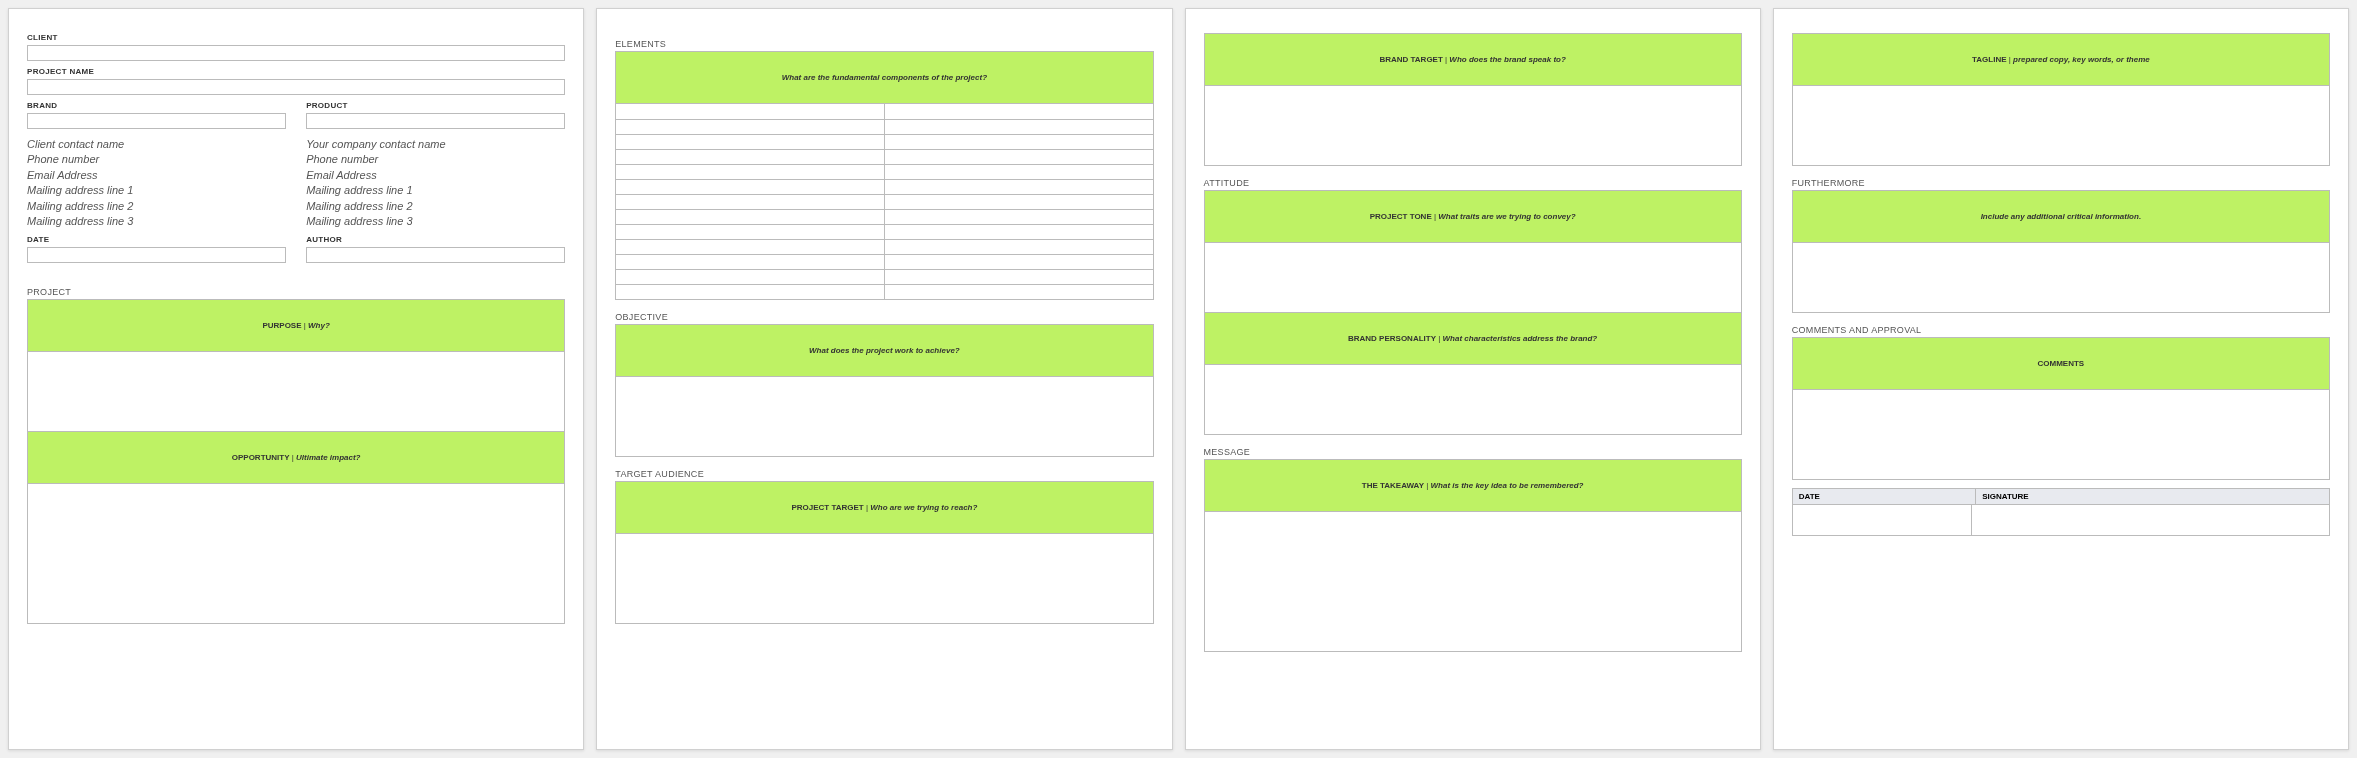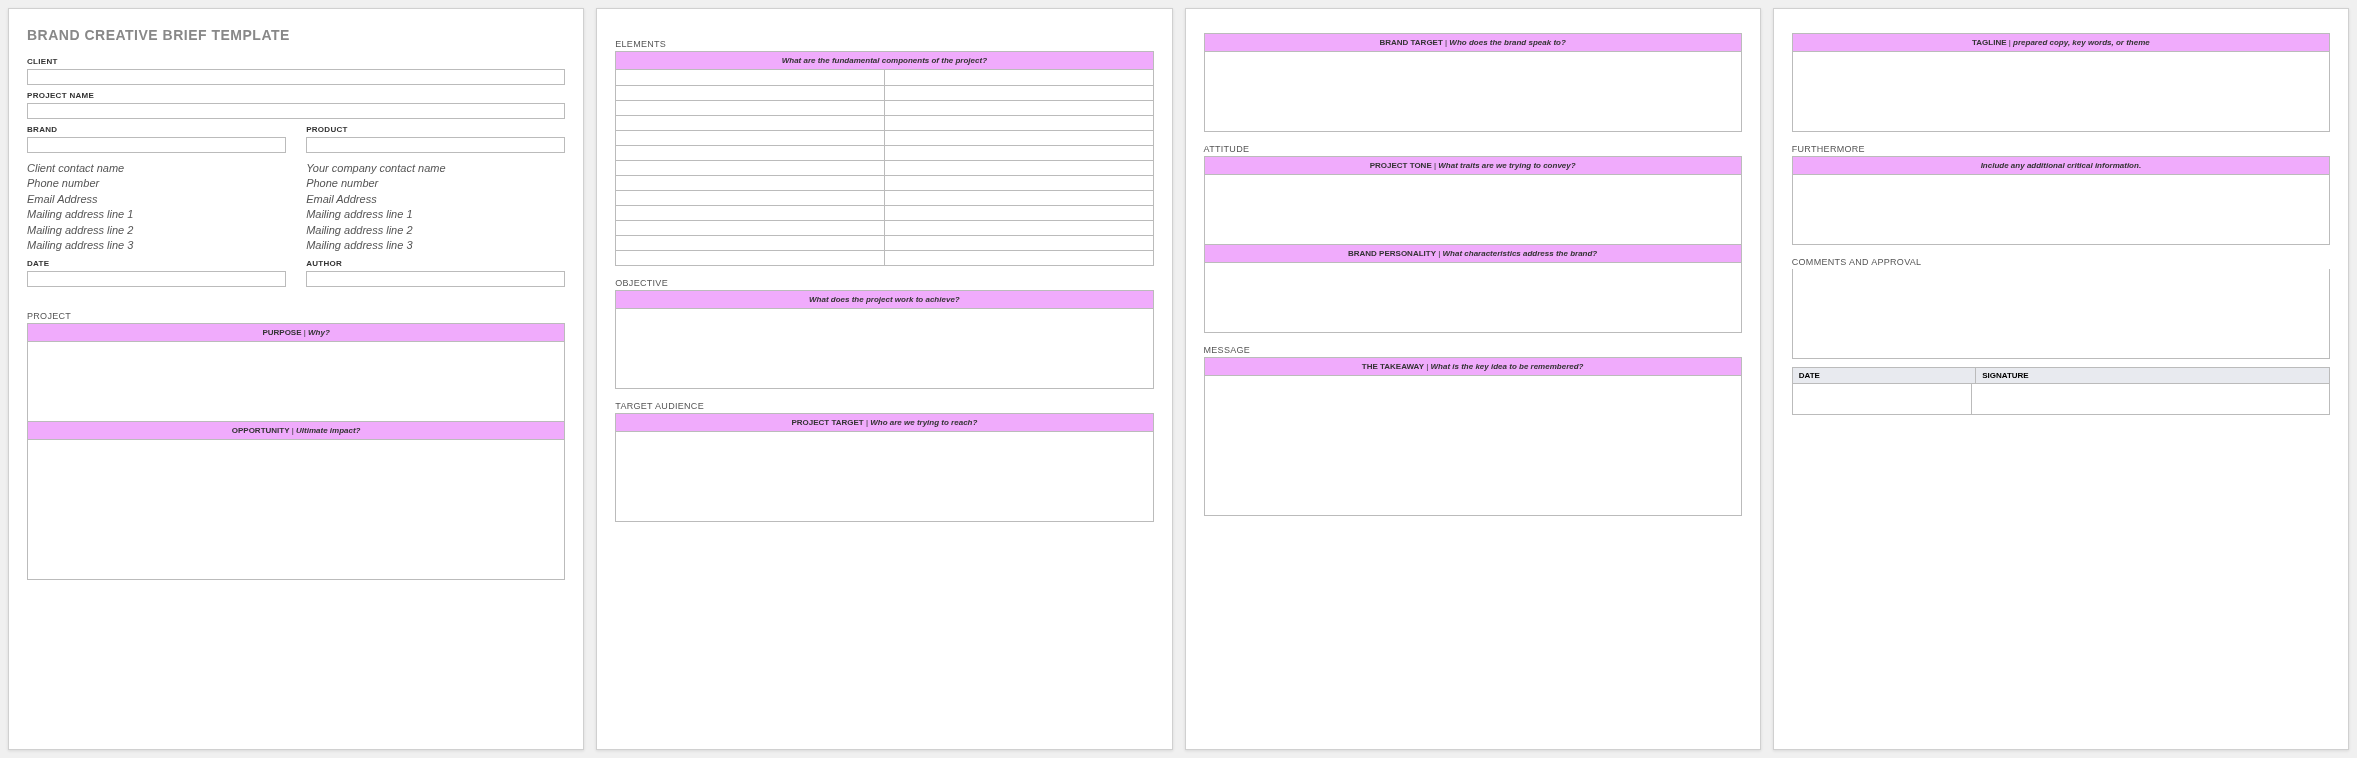--- a/index.html
+++ b/index.html
@@ -56,25 +56,25 @@
   }
   .row2 > div { flex: 1; }
   .contact-block {
     font-size: 11px;
     font-style: italic;
     color: #555;
     line-height: 1.4;
     margin-top: 8px;
   }
   .header-bar {
-    background: #f0abfc;
+    background: #bef264;
     border: 1px solid #bbb;
     text-align: center;
     font-size: 8px;
-    padding: 4px 4px;
+    padding: 21px 4px;
     color: #333;
   }
   .header-bar .strong { font-weight: bold; font-style: normal; }
   .header-bar .sep { font-weight: normal; }
   .header-bar .italic { font-style: italic; font-weight: bold; }
   .content-box {
     border: 1px solid #bbb;
     border-top: none;
     background: #fff;
   }
@@ -120,21 +120,20 @@
   .approval-body > div {
     flex: 1;
     border-right: 1px solid #bbb;
   }
   .approval-body > div:last-child { border-right: none; flex: 2; }
 </style>
 </head>
 <body>
 
 <div class="page">
-  <div class="title">BRAND CREATIVE BRIEF TEMPLATE</div>
 
   <div class="label">CLIENT</div>
   <div class="input-box"></div>
 
   <div class="label">PROJECT NAME</div>
   <div class="input-box"></div>
 
   <div class="row2">
     <div>
       <div class="label">BRAND</div>
@@ -291,20 +290,23 @@
   </div>
   <div class="content-box h80"></div>
 
   <div class="section-label">FURTHERMORE</div>
   <div class="header-bar">
     <span class="italic">Include any additional critical information.</span>
   </div>
   <div class="content-box h70"></div>
 
   <div class="section-label">COMMENTS AND APPROVAL</div>
+  <div class="header-bar">
+    <span class="strong">COMMENTS</span>
+  </div>
   <div class="content-box h90"></div>
 
   <div class="approval-table" style="margin-top:8px">
     <div class="approval-head">
       <div>DATE</div>
       <div>SIGNATURE</div>
     </div>
     <div class="approval-body">
       <div></div>
       <div></div>

